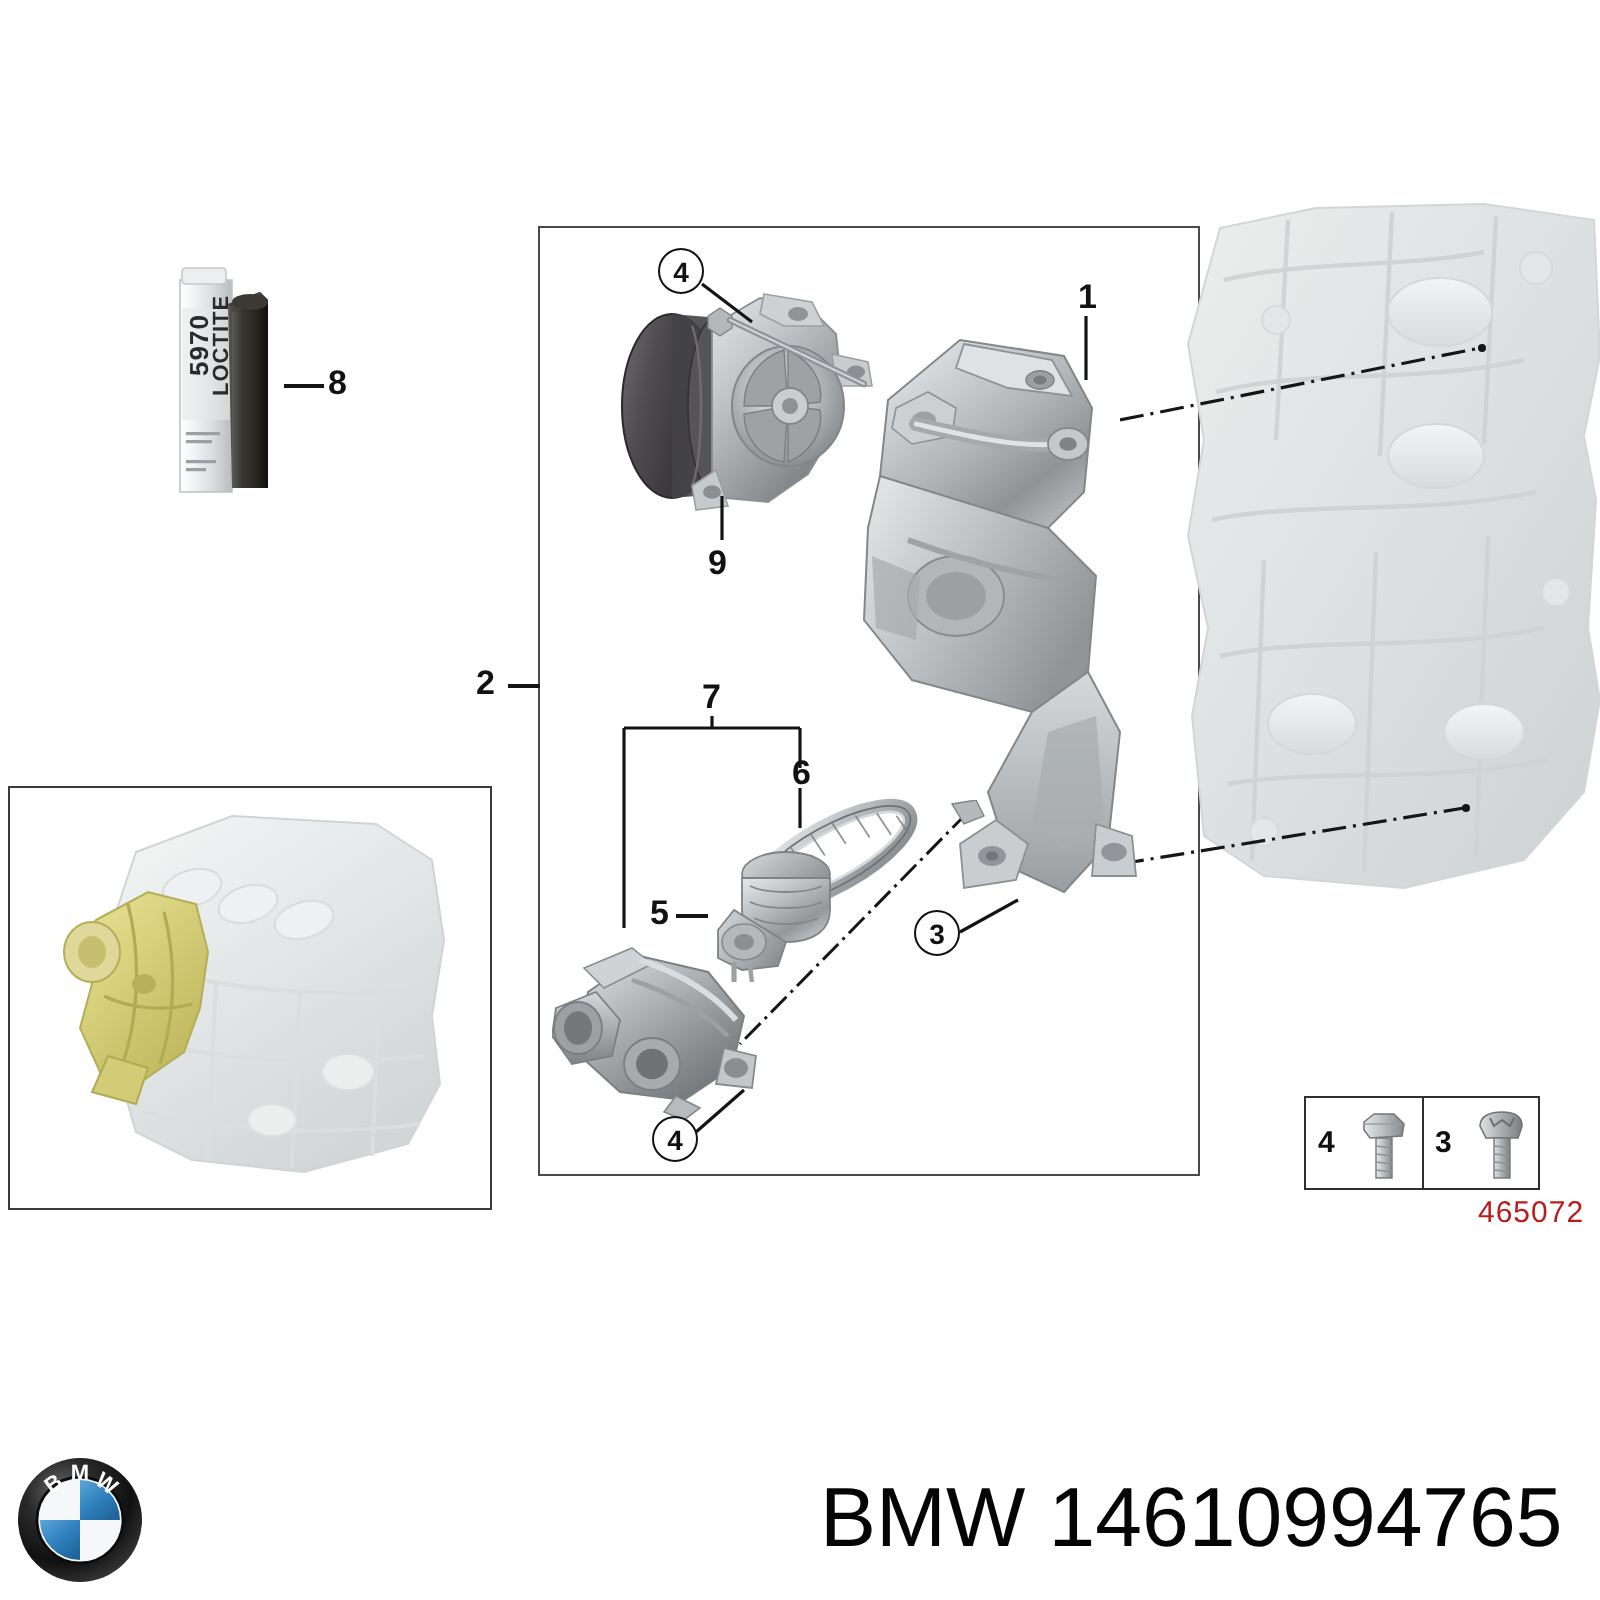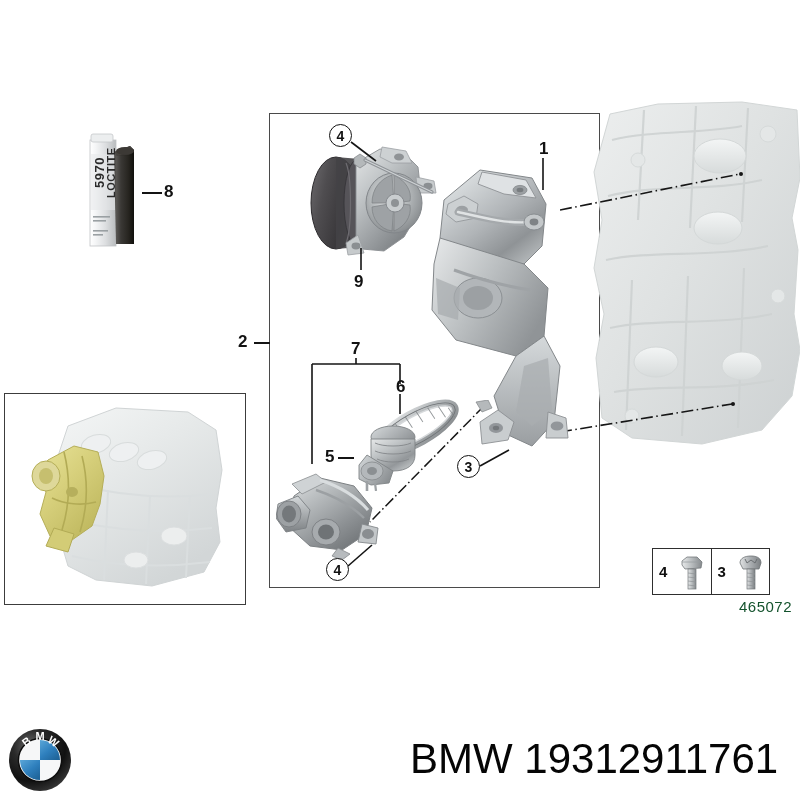--- a/index.html
+++ b/index.html
@@ -83,21 +83,21 @@
   .legend-num {
     font-family: "Liberation Sans", sans-serif;
     font-weight: bold;
     font-size: 15px;
     color: #101010;
     margin-left: 6px;
   }
   .diag-num {
     font-family: "Liberation Sans", sans-serif;
     font-size: 15px;
-    color: #14532d;
+    color: #b91c1c;
     letter-spacing: 0.5px;
   }
 
   
   .footer-text {
     font-family: "Liberation Sans", sans-serif;
     font-size: 42px;
     font-weight: 400;
     color: #050505;
     letter-spacing: 0px;
@@ -586,15 +586,15 @@
       <rect x="32" y="32" width="20" height="20" fill="#f6f7f8"></rect>
     </g>
     <circle cx="32" cy="32" r="21.5" fill="none" stroke="#0c0c0c" stroke-width="1.4"></circle>
 
     <g fill="#ffffff" font-family="Liberation Sans, sans-serif" font-size="11" font-weight="bold">
       <text x="32" y="13" text-anchor="middle" transform="rotate(-36 32 32)">B</text>
       <text x="32" y="12" text-anchor="middle">M</text>
       <text x="32" y="13" text-anchor="middle" transform="rotate(36 32 32)">W</text>
     </g>
   </svg>
-  <div class="abs footer-text" style="left:410px; top:735px;">BMW 19312911761</div>
+  <div class="abs footer-text" style="left:410px; top:735px;">BMW 14610994765</div>
 
 </div>
 
 </body></html>

